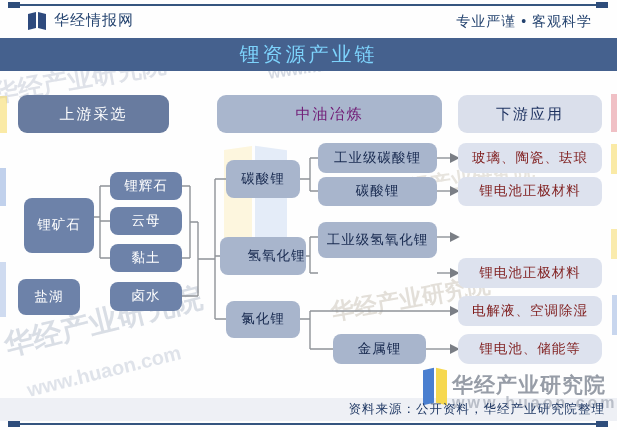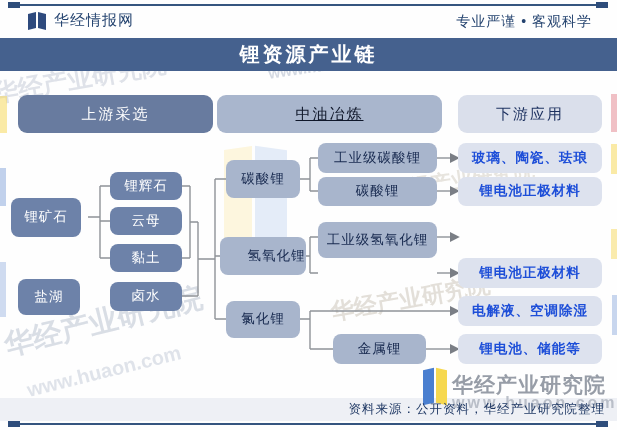--- a/index.html
+++ b/index.html
@@ -15,31 +15,31 @@
   .book{position:relative;display:inline-block;}
   .book i{position:absolute;top:0;bottom:0;}
   .book-sm{width:19px;height:16px;}
   .book-sm i{width:8px;background:#2e4a7d;}
   .book-sm i.l{left:0;transform:skewY(-14deg);}
   .book-sm i.r{left:10px;transform:skewY(14deg);}
   .hdr-slogan{position:absolute;right:25px;top:13px;color:#24436f;font-size:14px;
               letter-spacing:1px;z-index:6;}
   .title-bar{position:absolute;left:0;right:0;top:38px;height:33px;background:#45618e;
              display:flex;align-items:center;justify-content:center;z-index:5;}
-  .title-bar span{color:#ffffff;font-size:20px;font-weight:bold;letter-spacing:3px;}
+  .title-bar span{color:#7dd3fc;font-size:20px;font-weight:normal;letter-spacing:3px;}
   
   .node{position:absolute;display:flex;align-items:center;justify-content:center;
         border-radius:8px;box-sizing:border-box;z-index:3;font-size:13.5px;letter-spacing:1px;
         text-align:center;line-height:1.1;}
   .stage{border-radius:9px;font-size:15px;letter-spacing:2px;}
   .dark{background:#6d82a9;color:#fff;}
   .stage-up{background:#687b9f;color:#fff;}
   .mid{background:#a8b5cc;color:#16284e;}
-  .stage-mid{background:#a9b6cd;color:#0f172a;text-decoration:underline;}
-  .light{background:#dde2ee;color:#1d4ed8;font-weight:bold;}
+  .stage-mid{background:#a9b6cd;color:#701a75;}
+  .light{background:#dde2ee;color:#7f1d1d;}
   .stage-down{background:#dadfeb;color:#1b2f5e;}
   svg.connectors{position:absolute;left:0;top:0;z-index:2;}
   
   .wm{position:absolute;z-index:1;font-weight:bold;white-space:nowrap;pointer-events:none;}
   .frag{position:absolute;z-index:1;pointer-events:none;}
   .ghost-logo{position:absolute;left:224px;top:148px;width:64px;height:118px;z-index:1;}
   .ghost-logo i{position:absolute;top:0;bottom:0;}
   .ghost-logo i.l{left:0;width:28px;background:rgba(250,220,110,.22);transform:skewY(-8deg);}
   .ghost-logo i.r{left:31px;width:32px;background:rgba(125,165,225,.20);transform:skewY(8deg);}
   
@@ -114,46 +114,46 @@
       <path d="M300 319 H310 M310 311 V349 M310 349 H333"></path>
       <path d="M437 158 H450" marker-end="url(#arr)"></path>
       <path d="M437 191 H450" marker-end="url(#arr)"></path>
       <path d="M437 237 H450" marker-end="url(#arr)"></path>
       <path d="M437 273 H450" marker-end="url(#arr)"></path>
       <path d="M310 311 H450" marker-end="url(#arr)"></path>
       <path d="M426 349 H450" marker-end="url(#arr)"></path>
     </g>
   </svg>
 
-  <div class="node stage stage-up" style="left:18px;top:95px;width:195px;height:38px;">上游采选</div>
+  <div class="node stage stage-up" style="left:18px;top:95px;width:151px;height:38px;">上游采选</div>
   <div class="node stage stage-mid" style="left:217px;top:95px;width:225px;height:38px;">中油冶炼</div>
   <div class="node stage stage-down" style="left:458px;top:95px;width:144px;height:38px;text-align:center;">下游应用</div>
 
-  <div class="node dark" style="left:11px;top:198px;width:70px;height:39px;">锂矿石</div>
+  <div class="node dark" style="left:24px;top:198px;width:70px;height:55px;">锂矿石</div>
   <div class="node dark" style="left:18px;top:279px;width:62px;height:36px;">盐湖</div>
 
   <div class="node dark" style="left:110px;top:172px;width:72px;height:28px;">锂辉石</div>
   <div class="node dark" style="left:110px;top:207px;width:72px;height:28px;">云母</div>
   <div class="node dark" style="left:110px;top:244px;width:72px;height:28px;">黏土</div>
   <div class="node dark" style="left:110px;top:282px;width:72px;height:29px;">卤水</div>
 
   <div class="node mid" style="left:226px;top:160px;width:74px;height:38px;">碳酸锂</div>
   <div class="node mid" style="left:220px;top:237px;width:86px;height:38px;padding-left:27px;">氢氧化锂</div>
   <div class="node mid" style="left:226px;top:301px;width:74px;height:37px;">氯化锂</div>
 
   <div class="node mid" style="left:318px;top:143px;width:119px;height:30px;">工业级碳酸锂</div>
   <div class="node mid" style="left:318px;top:177px;width:119px;height:29px;">碳酸锂</div>
   <div class="node mid" style="left:318px;top:222px;width:119px;height:36px;">工业级氢氧化锂</div>
   <div class="node mid" style="left:333px;top:334px;width:93px;height:30px;">金属锂</div>
 
   <div class="node light" style="left:458px;top:143px;width:144px;height:30px;">玻璃、陶瓷、珐琅</div>
   <div class="node light" style="left:458px;top:177px;width:144px;height:29px;">锂电池正极材料</div>
   <div class="node light" style="left:458px;top:258px;width:144px;height:30px;">锂电池正极材料</div>
   <div class="node light" style="left:458px;top:296px;width:144px;height:30px;">电解液、空调除湿</div>
-  <div class="node light" style="left:458px;top:334px;width:144px;height:30px;">锂电池、储能等</div>
+  <div class="node light" style="left:458px;top:334px;width:144px;height:30px;border-radius:11px;">锂电池、储能等</div>
 
   <div class="brand-block book book-lg">
       <i class="l"></i>
       <i class="r"></i>
     </div>
   <div class="brand-block brand-name">华经产业研究院</div>
   <div class="brand-block brand-url">www.huaon.com</div>
 
   <div class="footer-bar"></div>
   <div class="footer-src">资料来源：公开资料，华经产业研究院整理</div>

